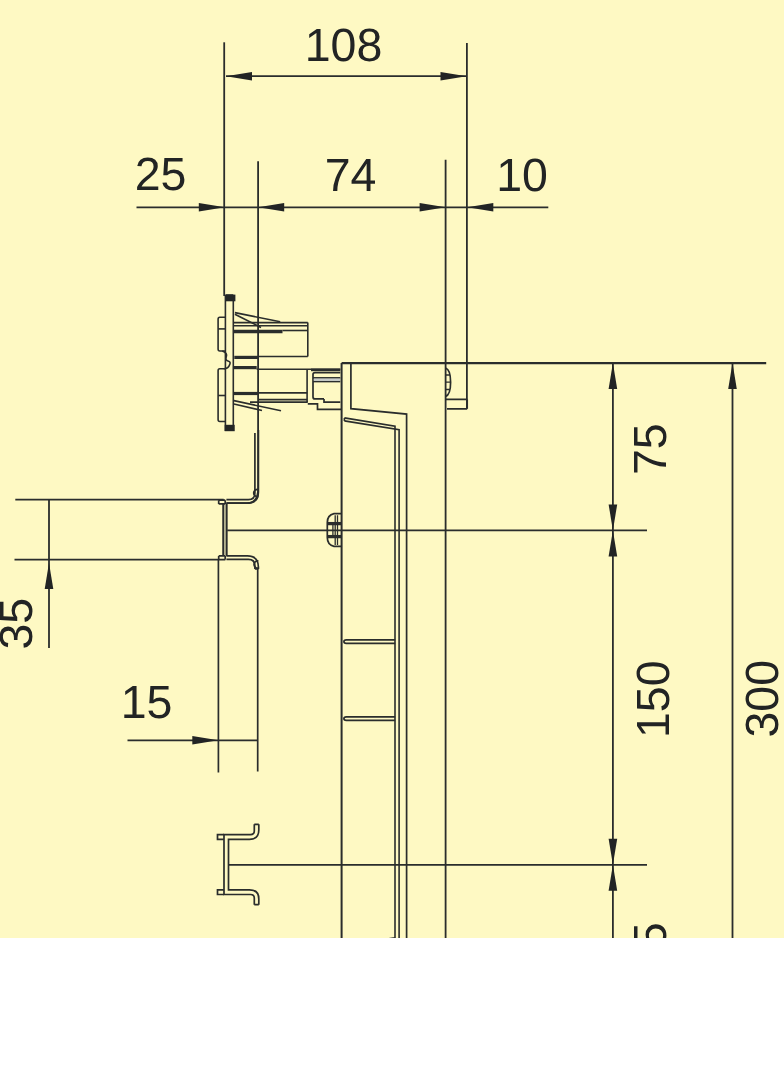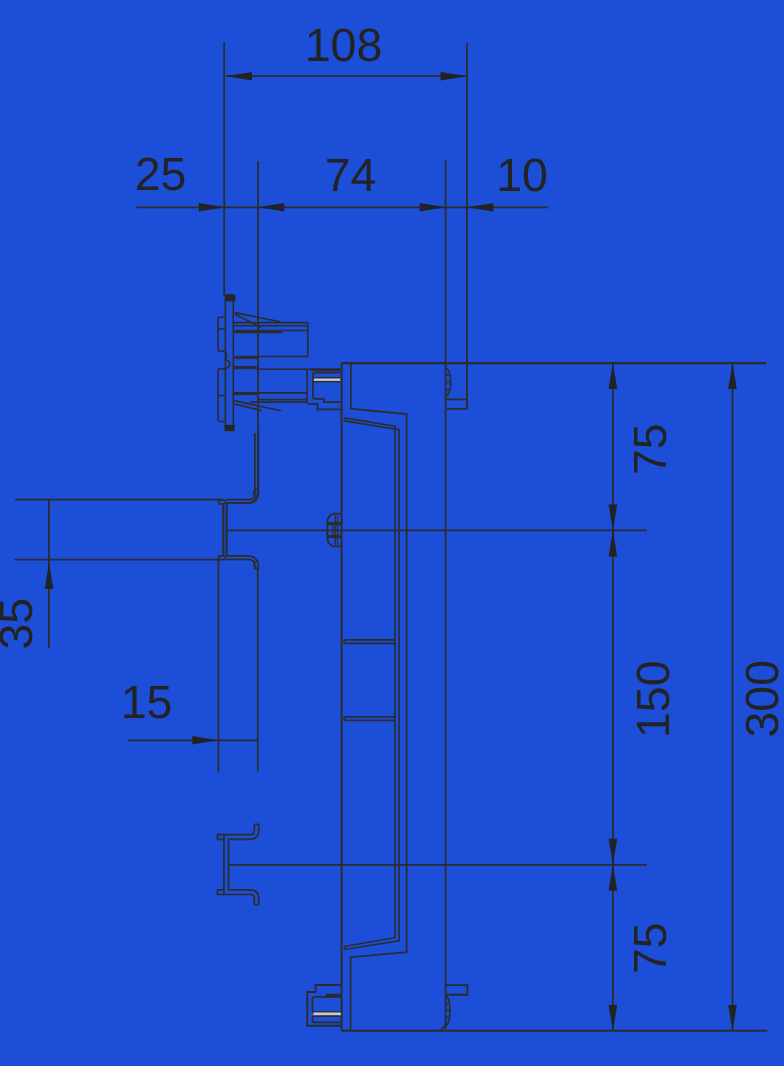--- a/index.html
+++ b/index.html
@@ -1,16 +1,16 @@
 <!DOCTYPE html>
 <html><head>
 <meta charset="utf-8">
 <style>
   html,body{margin:0;padding:0;background:#ffffff;}
-  #page{width:784px;height:1066px;position:relative;overflow:hidden;background:#1d4ed8;}
+  #page{width:784px;height:938px;position:relative;overflow:hidden;background:#fef9c3;}
   svg{display:block;}
   text{font-family:"Liberation Sans", sans-serif; fill:#222424; text-rendering:geometricPrecision; -webkit-font-smoothing:antialiased;}
 </style>
 </head>
 <body>
 
 <div id="page">
 <svg width="784" height="1066" viewBox="0 0 784 1066">
 <g stroke="#2a2d2c" stroke-width="1.8" fill="none" stroke-linecap="butt">
 

